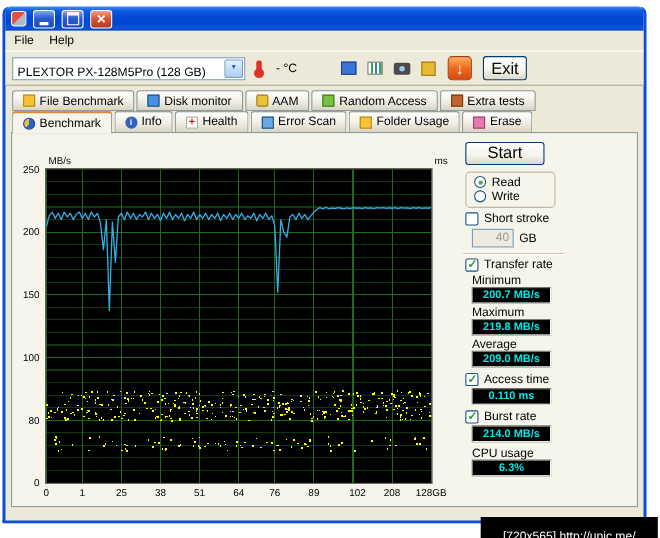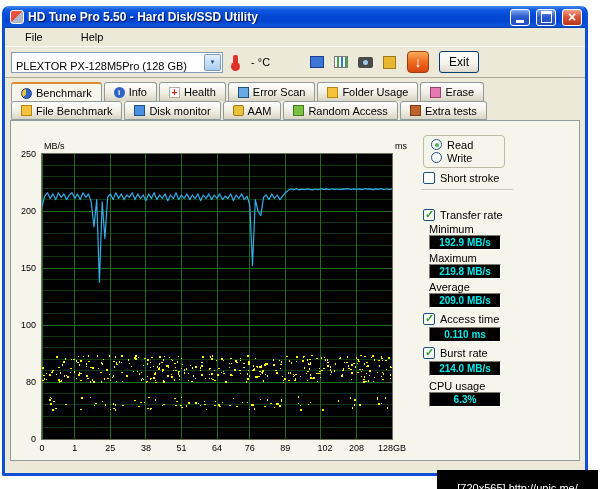--- a/index.html
+++ b/index.html
@@ -20,21 +20,21 @@
   .tb-btn{width:20px;height:17px;margin-left:2px;border:1px solid #fff;border-radius:3px;
           display:flex;align-items:center;justify-content:center}
   .btn-min,.btn-max{background:linear-gradient(180deg,#7FA8F0,#2B5BD0 45%,#1E4BC0)}
   .btn-close{background:linear-gradient(180deg,#F0A08C,#DC5436 45%,#B8371B)}
   .btn-min::after{content:"";width:8px;height:3px;background:#fff;margin-top:8px}
   .btn-max::after{content:"";width:9px;height:8px;border:1px solid #fff;border-top:3px solid #fff}
   .btn-close::after{content:"×";color:#fff;font-weight:bold;font-size:14px;line-height:1}
 
   
   .menubar{height:18px;display:flex;align-items:center;padding-left:1px;background:#ECE9D8}
-  .menu-item{padding:2px 19px}
+  .menu-item{padding:2px 7px}
   .toolbar{height:32px;display:flex;align-items:center;background:#ECE9D8;
            border-top:1px solid #fff;border-bottom:1px solid #ACA899}
   .combo{margin-left:6px;width:212px;height:21px;background:#fff;border:1px solid #7F9DB9;
          display:flex;align-items:flex-end}
   .combo-text{flex:1;padding-left:4px;white-space:nowrap;overflow:hidden}
   .combo-arrow{width:17px;height:17px;margin:1px;border:1px solid #7F9DB9;border-radius:2px;
                background:linear-gradient(180deg,#E3F0FC,#A8CCF0);
                display:flex;align-items:center;justify-content:center}
   .combo-arrow::after{content:"▼";font-size:6px;color:#27448C}
   .tool-btn{width:24px;height:24px;border:1px solid transparent;border-radius:2px;
@@ -49,21 +49,21 @@
   .ic-chart{width:14px;height:12px;border:1px solid #7A7A6E;background:#fff;
             background-image:linear-gradient(90deg,transparent 2px,#3FA34D 2px,#3FA34D 4px,transparent 4px,
             transparent 6px,#2F7AC0 6px,#2F7AC0 8px,transparent 8px,transparent 10px,#3FA34D 10px,#3FA34D 12px,transparent 12px)}
   .ic-camera{width:15px;height:11px;background:#4A4A4A;border-radius:2px;position:relative}
   .ic-camera::after{content:"";position:absolute;left:5px;top:3px;width:5px;height:5px;border-radius:50%;background:#9FC8E8}
   .ic-save{width:13px;height:13px;background:#E8B830;border:1px solid #A07818}
   .btn-download{width:22px;height:22px;margin-left:6px;border-radius:4px;border:1px solid #A33C0C;
                 background:linear-gradient(180deg,#FBAE5C,#EE6A1F 50%,#D9480F);
                 display:flex;align-items:center;justify-content:center}
   .btn-download::after{content:"↓";color:#fff;font-weight:bold;font-size:14px;line-height:1}
-  .xp-btn{border:1px solid #003C74;border-radius:3px;font-size:12px;
+  .xp-btn{border:1px solid #003C74;border-radius:3px;font-size:15px;
           background:linear-gradient(180deg,#FFFFFF,#F4F3EB 60%,#DDD9C8);
           display:flex;align-items:center;justify-content:center}
   .btn-exit{margin-left:10px;width:40px;height:22px}
 
   
   .tabsbar{padding-top:4px}
   .tabs-row{display:flex;padding-left:6px;position:relative;z-index:2}
   .tab{display:inline-flex;align-items:center;gap:4px;height:19px;padding:0 9px;margin-right:2px;
        border:1px solid #919B9C;border-radius:3px 3px 0 0;
        background:linear-gradient(180deg,#FFFFFF,#F0EEE4 55%,#D8D4C4)}
@@ -103,21 +103,21 @@
   .xlab{position:absolute;font-size:9px;transform:translateX(-50%);white-space:nowrap}
 
   
   .panel{position:absolute;left:410px;top:8px;width:96px}
   .btn-start{width:72px;height:21px;margin-left:2px}
   .grp{margin:6px 0 0 2px;width:82px;border:1px solid #BDB9A6;border-radius:4px;padding:2px 0 3px 7px;background:#F6F5EC}
   .rrow{display:flex;align-items:center;gap:5px;height:13px}
   .radio{width:11px;height:11px;border-radius:50%;border:1px solid #1C5180;background:#fff;position:relative}
   .radio.sel::after{content:"";position:absolute;left:3px;top:3px;width:4px;height:4px;border-radius:50%;background:#4CAE4C}
   .crow{display:flex;align-items:center;gap:5px;height:12px;margin:4px 0 0 2px}
-  #row-transfer{margin-top:18px}
+  #row-transfer{margin-top:3px}
   #row-access,#row-burst{margin-top:5px}
   .cb{width:12px;height:12px;border:1px solid #1C5180;border-radius:2px;background:#fff;position:relative;flex:none}
   .cb.checked::after{content:"✓";position:absolute;left:1px;top:-2px;color:#2BA02B;font-weight:bold;font-size:11px}
   .inprow{margin:3px 0 0 8px;display:flex;align-items:center;gap:5px}
   .tdis{width:38px;height:17px;border:1px solid #7F9DB9;background:#EDEBE0;color:#9C9A8C;
         text-align:right;padding:0 3px;line-height:15px}
   .sep{border:0;border-top:1px solid #C9C5B2;border-bottom:1px solid #fff;margin:5px 4px 0 0}
   .vlabel{height:10px;line-height:10px;margin:3px 0 0 8px}
   #lbl-cpu{margin-top:5px}
   .vbox{width:72px;height:15px;margin:1px 0 0 8px;background:#000;color:#00E8E8;font-weight:bold;
@@ -129,21 +129,20 @@
   .watermark{position:absolute;left:437px;top:470px;width:161px;height:36px;background:#000;color:#fff;
              display:flex;align-items:center;justify-content:center;font-size:11px;z-index:10}
 </style>
 </head>
 <body>
 
 <div class="window">
 
   <div class="titlebar">
     <span class="app-icon"></span>
-    <span class="title-text">HD Tune Pro 5.50 - Hard Disk/SSD Utility</span>
     <span class="tb-btn btn-min"></span>
     <span class="tb-btn btn-max"></span>
     <span class="tb-btn btn-close"></span>
   </div>
 
   <div class="menubar">
     <span class="menu-item">File</span>
     <span class="menu-item">Help</span>
   </div>
 
@@ -168,20 +167,42 @@
       <span class="ic-camera"></span>
     </div>
     <div class="tool-btn">
       <span class="ic-save"></span>
     </div>
     <div class="btn-download"></div>
     <button class="xp-btn btn-exit">Exit</button>
   </div>
 
   <div class="tabsbar">
+    <div class="tabs-row">
+      <div class="tab">
+        <span class="ticon ic-folderchart"></span>
+        <span>File Benchmark</span>
+      </div>
+      <div class="tab">
+        <span class="ticon ic-monitor"></span>
+        <span>Disk monitor</span>
+      </div>
+      <div class="tab">
+        <span class="ticon ic-speaker"></span>
+        <span>AAM</span>
+      </div>
+      <div class="tab">
+        <span class="ticon ic-dice"></span>
+        <span>Random Access</span>
+      </div>
+      <div class="tab">
+        <span class="ticon ic-toolbox"></span>
+        <span>Extra tests</span>
+      </div>
+    </div>
     <div class="tabs-row second">
       <div class="tab active">
         <span class="ticon ic-gauge"></span>
         <span>Benchmark</span>
       </div>
       <div class="tab">
         <span class="ticon ic-info"></span>
         <span>Info</span>
       </div>
       <div class="tab">
@@ -192,42 +213,20 @@
         <span class="ticon ic-scan"></span>
         <span>Error Scan</span>
       </div>
       <div class="tab">
         <span class="ticon ic-folder"></span>
         <span>Folder Usage</span>
       </div>
       <div class="tab">
         <span class="ticon ic-eraser"></span>
         <span>Erase</span>
-      </div>
-    </div>
-    <div class="tabs-row">
-      <div class="tab">
-        <span class="ticon ic-folderchart"></span>
-        <span>File Benchmark</span>
-      </div>
-      <div class="tab">
-        <span class="ticon ic-monitor"></span>
-        <span>Disk monitor</span>
-      </div>
-      <div class="tab">
-        <span class="ticon ic-speaker"></span>
-        <span>AAM</span>
-      </div>
-      <div class="tab">
-        <span class="ticon ic-dice"></span>
-        <span>Random Access</span>
-      </div>
-      <div class="tab">
-        <span class="ticon ic-toolbox"></span>
-        <span>Extra tests</span>
       </div>
     </div>
   </div>
 
   <div class="content">
 
     <span class="unit-label" id="unit-left">MB/s</span>
     <span class="unit-label" id="unit-right">ms</span>
     <div id="y-left-labels">
         <div class="ylab" style="top: 0px;">250</div>
@@ -755,47 +754,52 @@
         <div class="xlab" style="left: 139.453px;">51</div>
         <div class="xlab" style="left: 175px;">64</div>
         <div class="xlab" style="left: 207.812px;">76</div>
         <div class="xlab" style="left: 243.359px;">89</div>
         <div class="xlab" style="left: 283px;">102</div>
         <div class="xlab" style="left: 314.453px;">208</div>
         <div class="xlab" style="left: 350px;">128GB</div>
       </div>
 
     <div class="panel">
+      <button class="xp-btn btn-start">Start</button>
 
       <div class="grp">
         <div class="rrow">
           <span class="radio sel"></span>
           <span>Read</span>
         </div>
         <div class="rrow">
           <span class="radio"></span>
           <span>Write</span>
         </div>
       </div>
 
       <div class="crow" id="row-shortstroke">
         <span class="cb"></span>
         <span>Short stroke</span>
       </div>
 
+      <div class="inprow">
+        <span class="tdis">40</span>
+        <span>GB</span>
+      </div>
 
       <hr class="sep">
 
       <div class="crow" id="row-transfer">
         <span class="cb checked"></span>
         <span>Transfer rate</span>
       </div>
 
       <div class="vlabel">Minimum</div>
-      <div class="vbox">192.9 MB/s</div>
+      <div class="vbox">200.7 MB/s</div>
 
       <div class="vlabel">Maximum</div>
       <div class="vbox">219.8 MB/s</div>
 
       <div class="vlabel">Average</div>
       <div class="vbox">209.0 MB/s</div>
 
       <div class="crow" id="row-access">
         <span class="cb checked"></span>
         <span>Access time</span>

